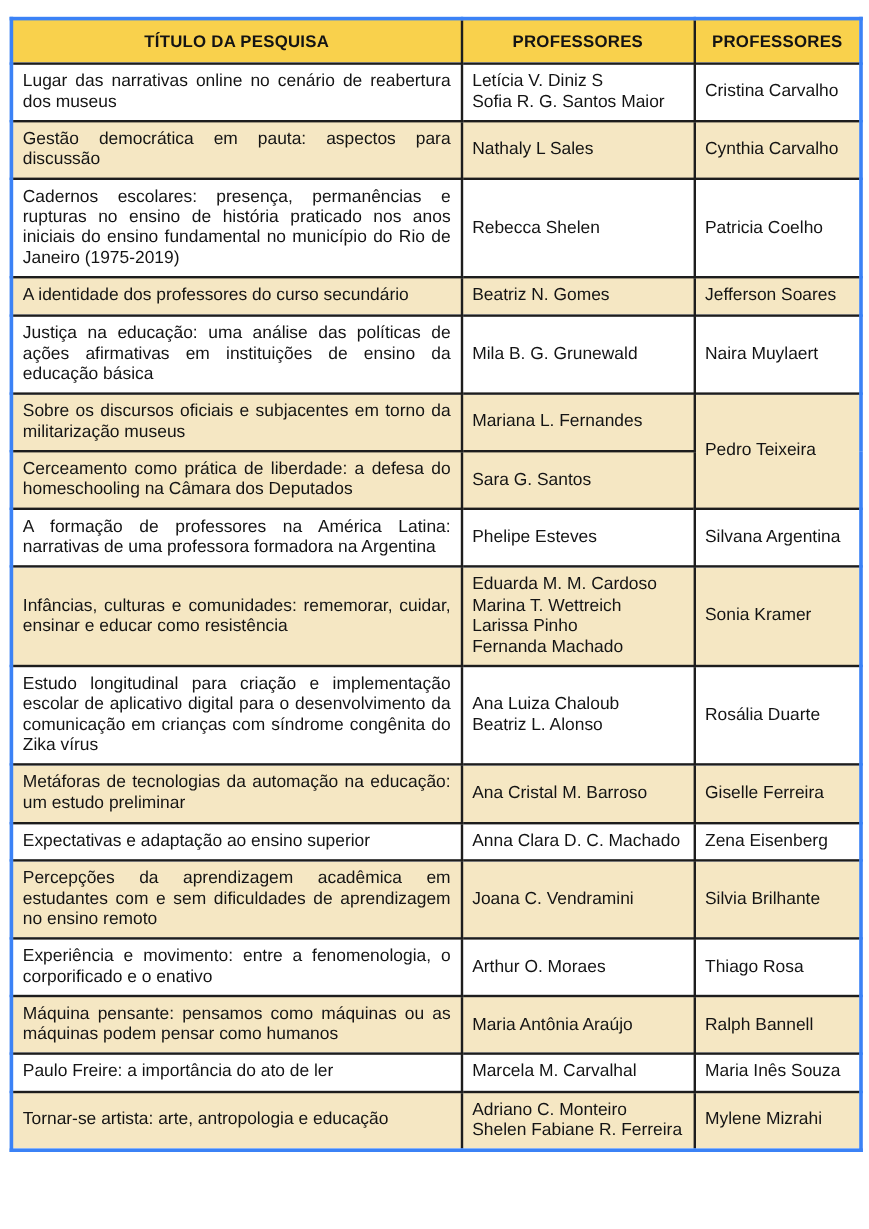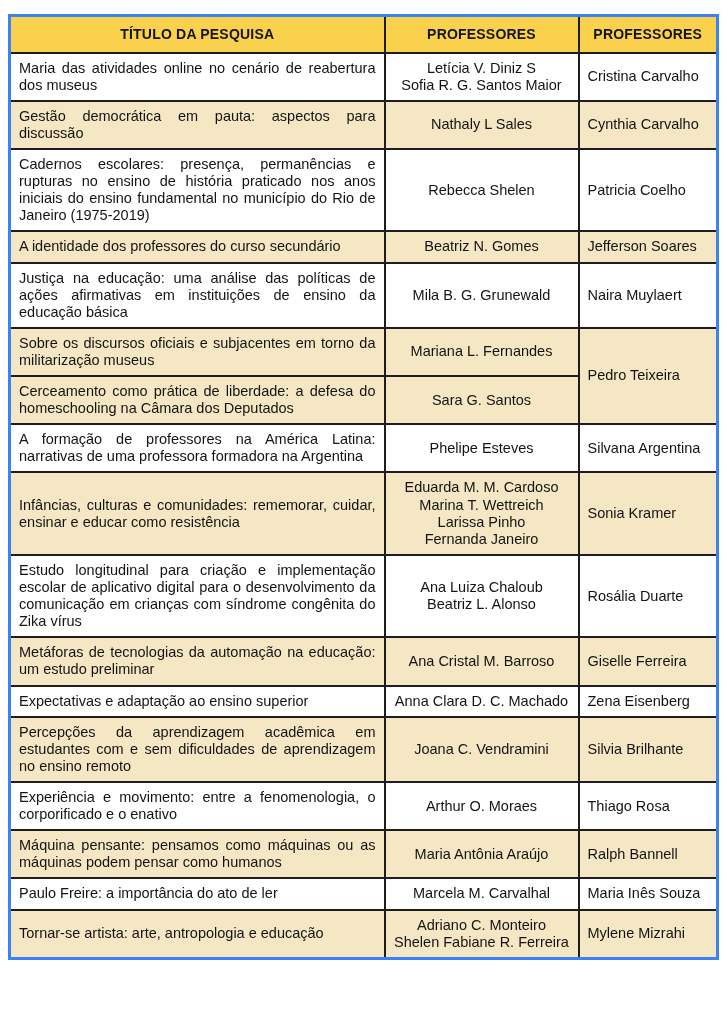--- a/index.html
+++ b/index.html
@@ -35,42 +35,42 @@
     background: #f9d14c;
     font-weight: bold;
     font-size: 14px;
     text-align: center;
     letter-spacing: 0.2px;
     padding: 9px 6px;
   }
   td.col-title { text-align: justify; }
   td.col-students, td.col-professor { text-align: left; }
   tr.shade td { background: #f5e7c3; }
-  .student-line { display: block; text-align: center; }
+  .student-line { display: block; }
 </style>
 </head>
 <body>
 
 <div class="table-wrap">
   <table class="research-table">
     <colgroup>
       <col style="width:375px">
       <col style="width:194px">
       <col style="width:139px">
     </colgroup>
     <thead>
       <tr>
         <th>TÍTULO DA PESQUISA</th>
         <th>PROFESSORES</th>
         <th>PROFESSORES</th>
       </tr>
     </thead>
     <tbody id="table-body">
         <tr>
-          <td class="col-title">Maria das atividades online no cenário de reabertura dos museus</td>
+          <td class="col-title">Lugar das narrativas online no cenário de reabertura dos museus</td>
           <td class="col-students">
             <span class="student-line">Letícia V. Diniz S</span>
             <span class="student-line">Sofia R. G. Santos Maior</span>
           </td>
           <td class="col-professor">Cristina Carvalho</td>
         </tr>
         <tr class="shade">
           <td class="col-title">Gestão democrática em pauta: aspectos para discussão</td>
           <td class="col-students">
             <span class="student-line">Nathaly L Sales</span>
@@ -117,21 +117,21 @@
             <span class="student-line">Phelipe Esteves</span>
           </td>
           <td class="col-professor">Silvana Argentina</td>
         </tr>
         <tr class="shade">
           <td class="col-title">Infâncias, culturas e comunidades: rememorar, cuidar, ensinar e educar como resistência</td>
           <td class="col-students">
             <span class="student-line">Eduarda M. M. Cardoso</span>
             <span class="student-line">Marina T. Wettreich</span>
             <span class="student-line">Larissa Pinho</span>
-            <span class="student-line">Fernanda Janeiro</span>
+            <span class="student-line">Fernanda Machado</span>
           </td>
           <td class="col-professor">Sonia Kramer</td>
         </tr>
         <tr>
           <td class="col-title">Estudo longitudinal para criação e implementação escolar de aplicativo digital para o desenvolvimento da comunicação em crianças com síndrome congênita do Zika vírus</td>
           <td class="col-students">
             <span class="student-line">Ana Luiza Chaloub</span>
             <span class="student-line">Beatriz L. Alonso</span>
           </td>
           <td class="col-professor">Rosália Duarte</td>

